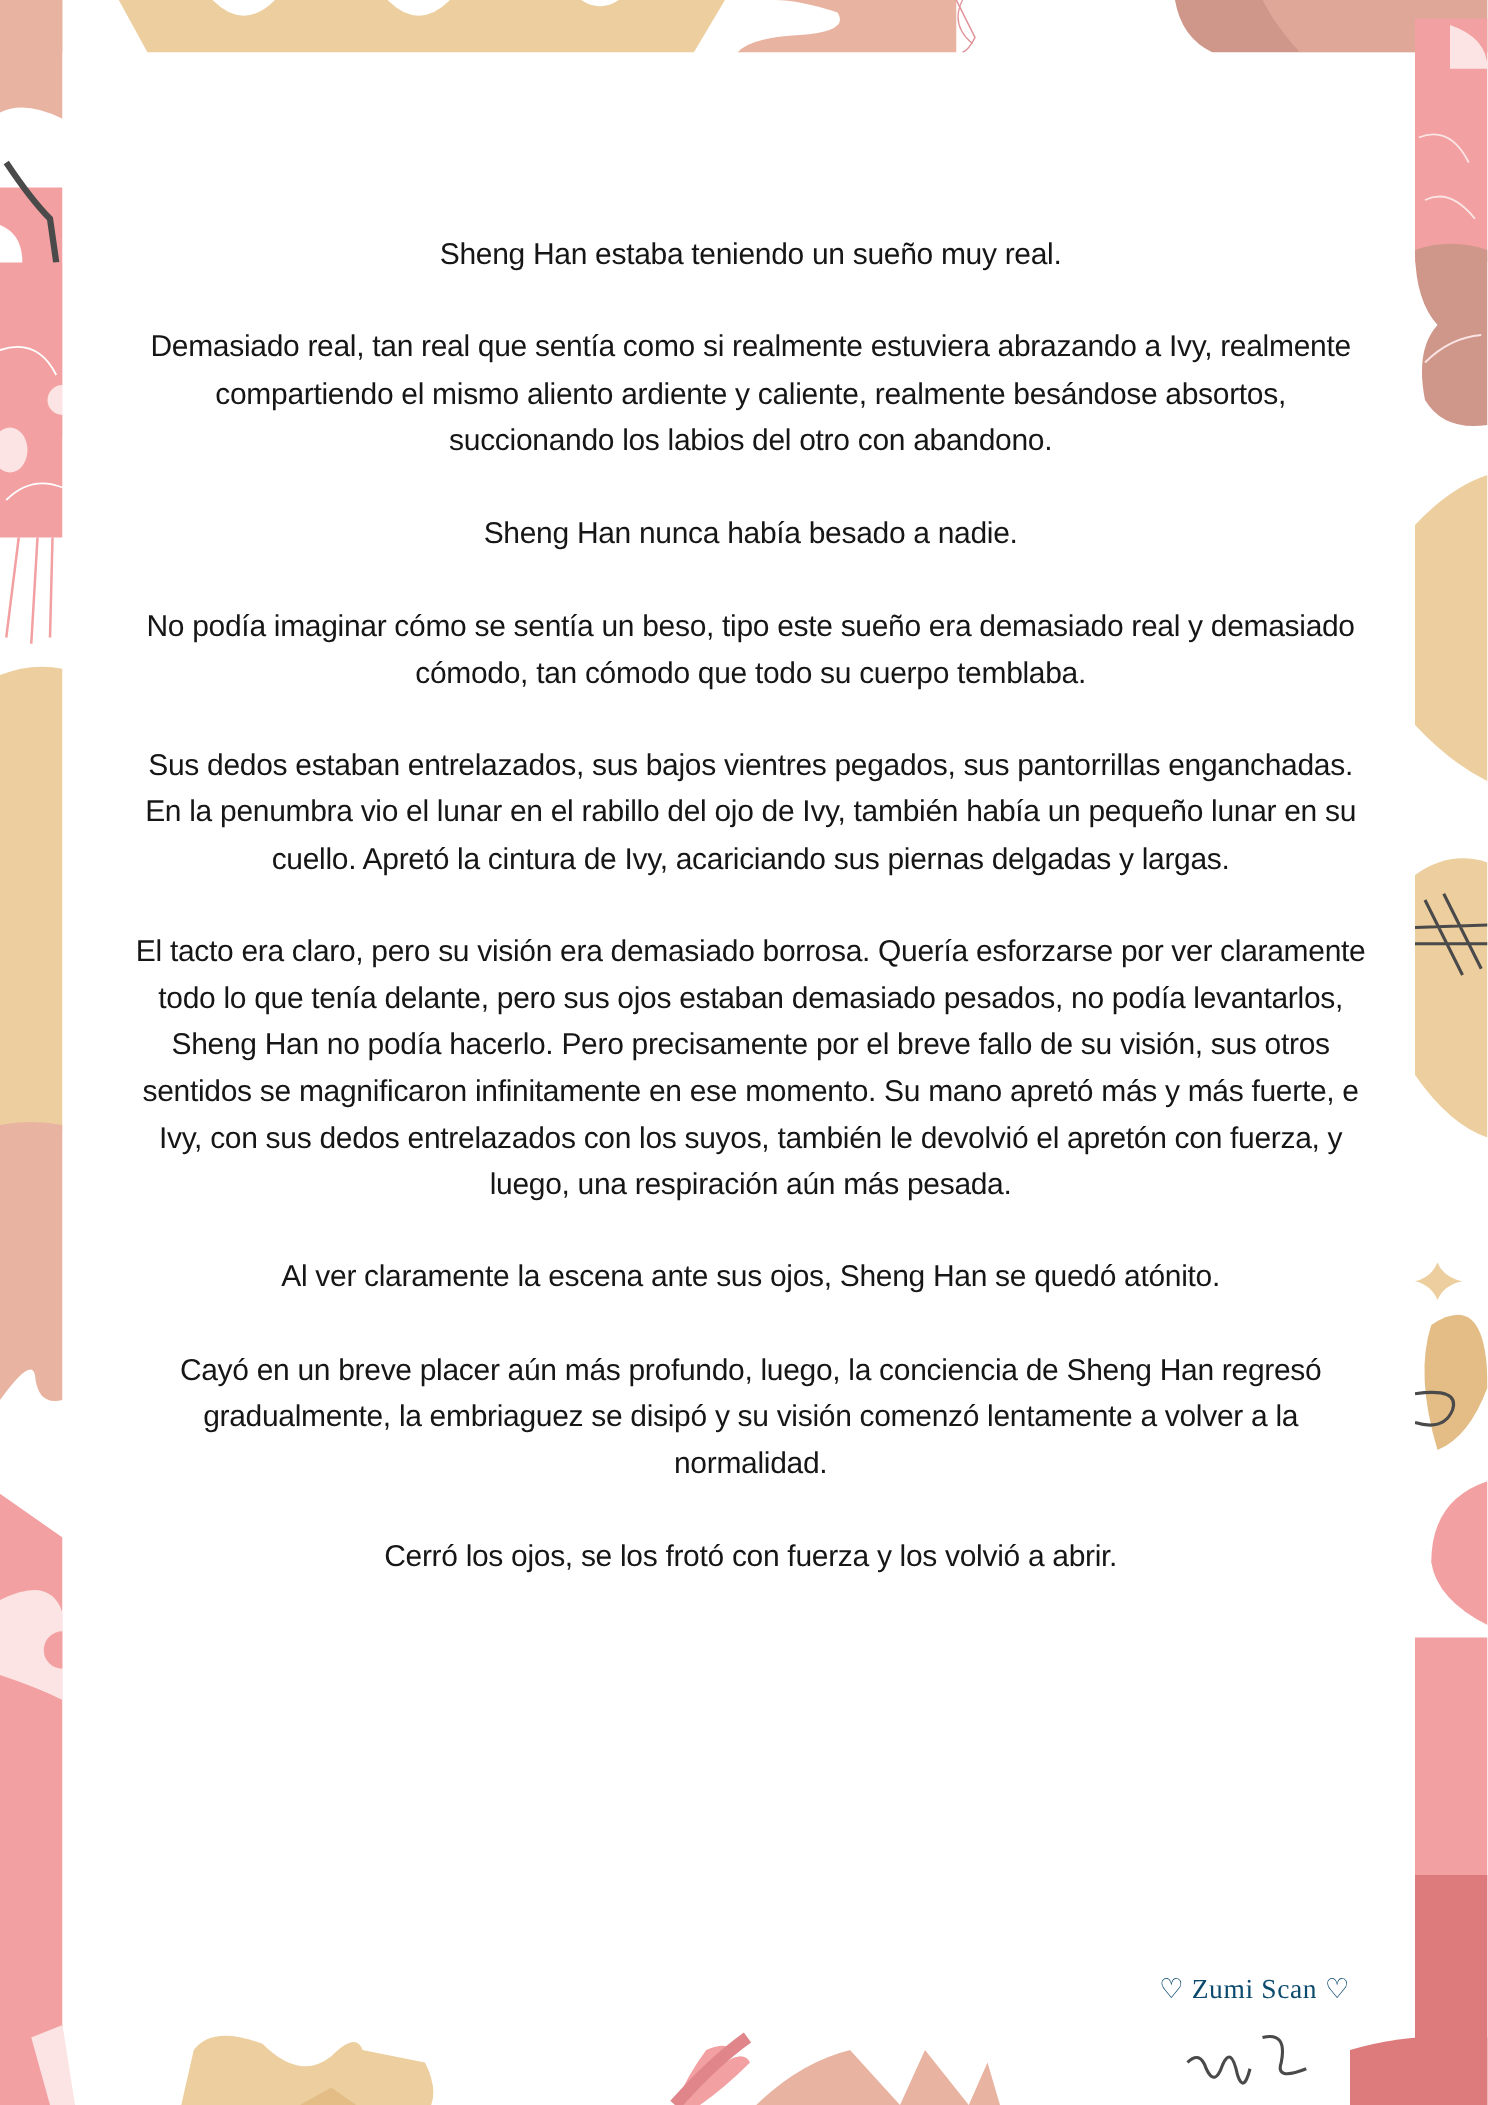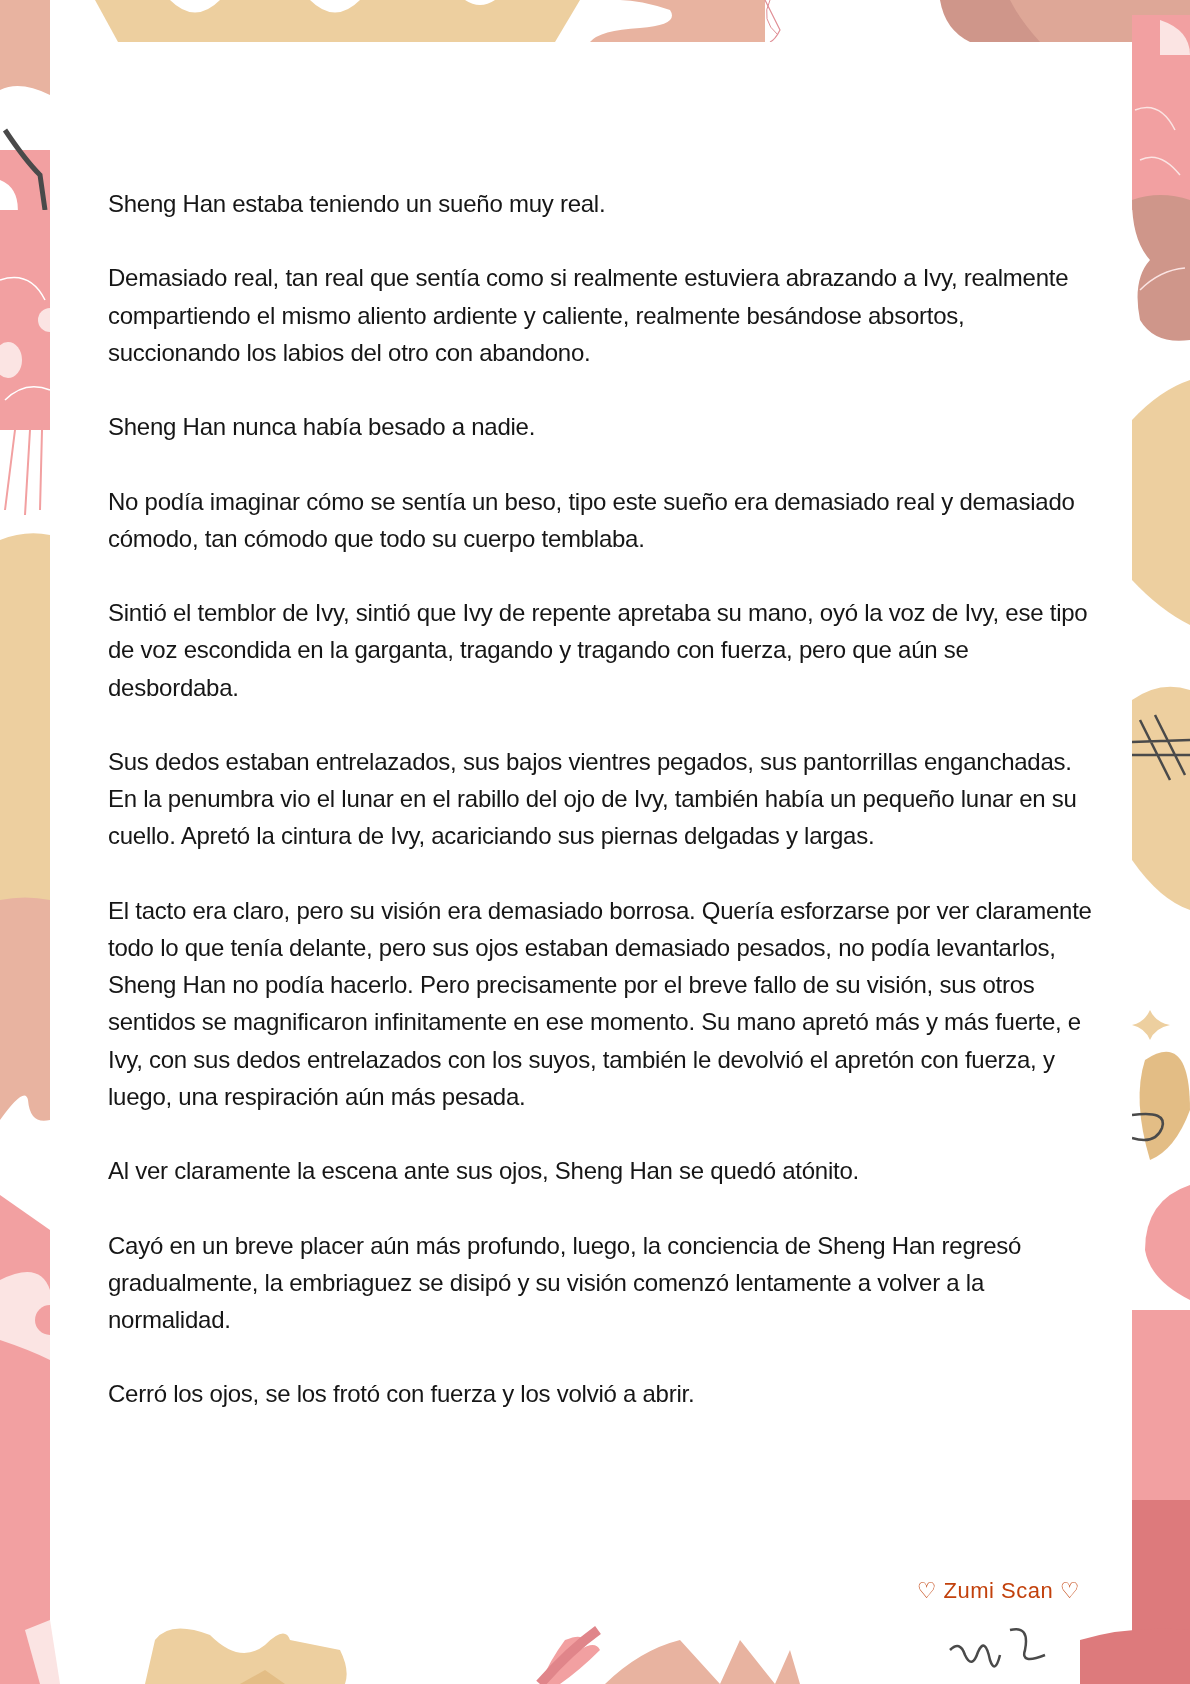--- a/index.html
+++ b/index.html
@@ -10,26 +10,27 @@
     }
     .deco { position: absolute; inset: 0; z-index: 0; }
     .panel {
       position: absolute; left: 50px; top: 42px; width: 1082px; height: 1578px;
       background: #ffffff; z-index: 1;
     }
     .content {
       position: absolute; left: 108px; top: 185px; width: 985px; z-index: 2;
       color: #161616; font-size: 24px; line-height: 37.2px;
       letter-spacing: -0.25px;
+      text-align: center;
     }
     .content p { margin: 0 0 37.2px 0; }
     .credit {
       position: absolute; right: 110px; top: 1578px; z-index: 2;
-      color: #c2410c; font-size: 22px; letter-spacing: 0.5px;
-      font-family: Liberation Sans, sans-serif; font-weight: 300;
+      color: #0c4a6e; font-size: 22px; letter-spacing: 0.5px;
+      font-family: Liberation Serif, serif; font-weight: 300;
     }
   </style>
 </head>
 <body>
 
 <svg class="deco" width="1190" height="1684" viewBox="0 0 1190 1684">
 
   <g>
     <path d="M0 10 L30 0 L35 60 L20 50 L0 60 Z" fill="#e8b3a0"></path>
     <path d="M95 0 L580 0 L555 42 L118 42 Z" fill="#edcf9f"></path>
@@ -91,21 +92,20 @@
   </g>
 </svg>
 
 <div class="panel"></div>
 
 <div class="content">
   <p>Sheng Han estaba teniendo un sueño muy real.</p>
   <p>Demasiado real, tan real que sentía como si realmente estuviera abrazando a Ivy, realmente compartiendo el mismo aliento ardiente y caliente, realmente besándose absortos, succionando los labios del otro con abandono.</p>
   <p>Sheng Han nunca había besado a nadie.</p>
   <p>No podía imaginar cómo se sentía un beso, tipo este sueño era demasiado real y demasiado cómodo, tan cómodo que todo su cuerpo temblaba.</p>
-  <p>Sintió el temblor de Ivy, sintió que Ivy de repente apretaba su mano, oyó la voz de Ivy, ese tipo de voz escondida en la garganta, tragando y tragando con fuerza, pero que aún se desbordaba.</p>
   <p>Sus dedos estaban entrelazados, sus bajos vientres pegados, sus pantorrillas enganchadas. En la penumbra vio el lunar en el rabillo del ojo de Ivy, también había un pequeño lunar en su cuello. Apretó la cintura de Ivy, acariciando sus piernas delgadas y largas.</p>
   <p>El tacto era claro, pero su visión era demasiado borrosa. Quería esforzarse por ver claramente todo lo que tenía delante, pero sus ojos estaban demasiado pesados, no podía levantarlos, Sheng Han no podía hacerlo. Pero precisamente por el breve fallo de su visión, sus otros sentidos se magnificaron infinitamente en ese momento. Su mano apretó más y más fuerte, e Ivy, con sus dedos entrelazados con los suyos, también le devolvió el apretón con fuerza, y luego, una respiración aún más pesada.</p>
   <p>Al ver claramente la escena ante sus ojos, Sheng Han se quedó atónito.</p>
   <p>Cayó en un breve placer aún más profundo, luego, la conciencia de Sheng Han regresó gradualmente, la embriaguez se disipó y su visión comenzó lentamente a volver a la normalidad.</p>
   <p>Cerró los ojos, se los frotó con fuerza y los volvió a abrir.</p>
 </div>
 
 <div class="credit">♡ Zumi Scan ♡</div>
 
 </body></html>

